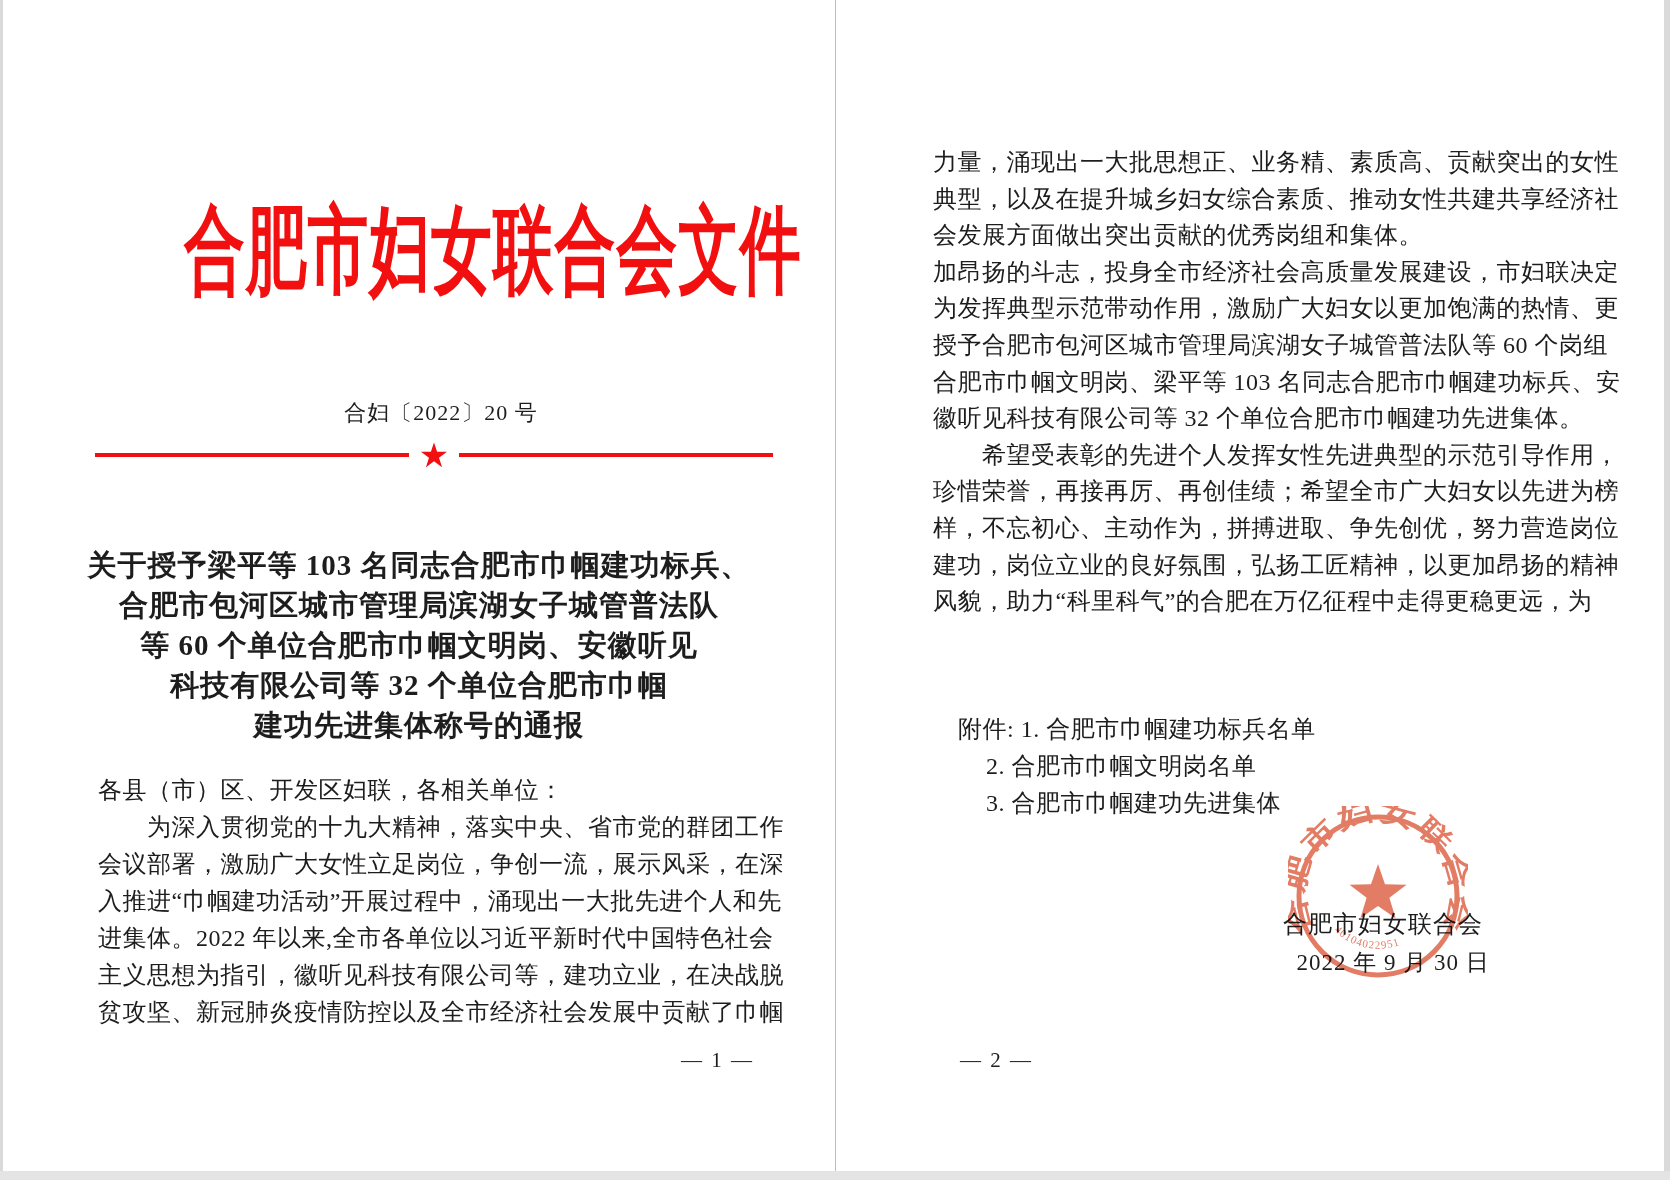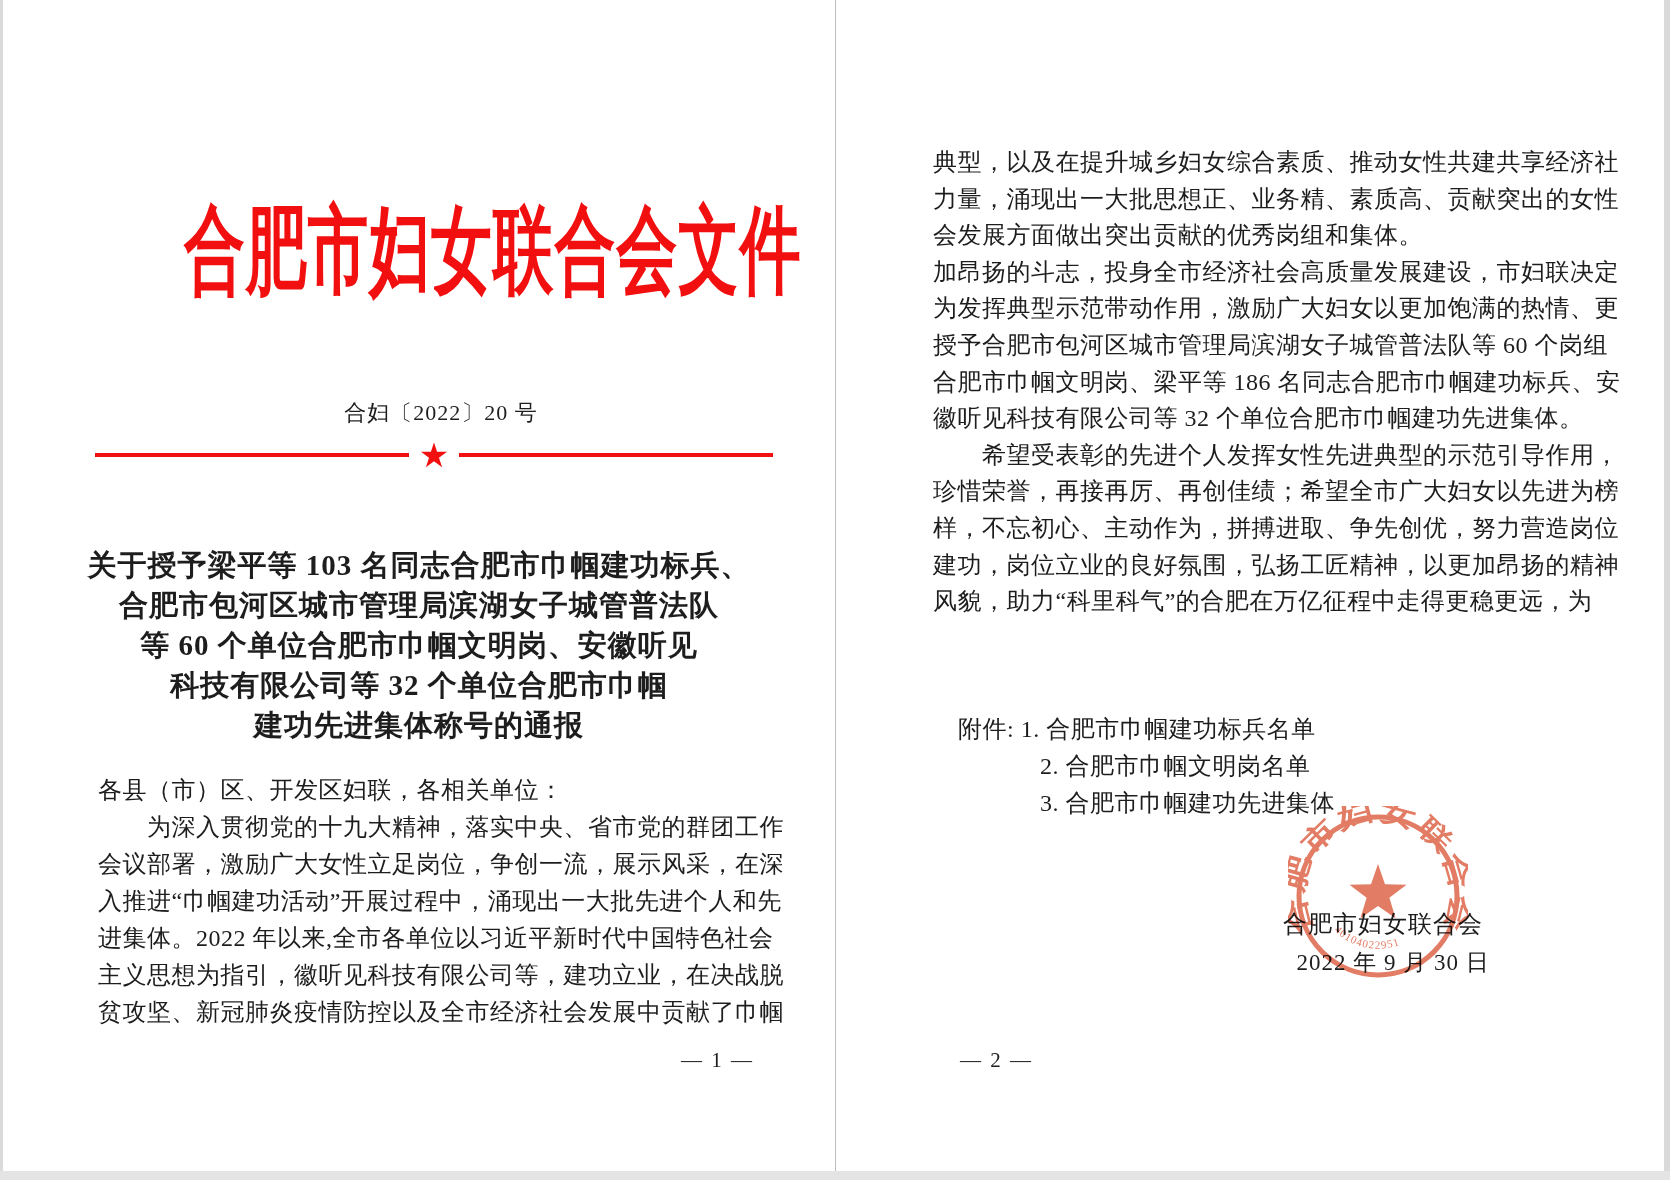--- a/index.html
+++ b/index.html
@@ -32,21 +32,21 @@
   .body-line{height:37px;line-height:37px;font-size:24px;letter-spacing:0.5px;white-space:nowrap;}
   .page-num{position:absolute;top:1048px;font-size:21px;letter-spacing:2px;}
   #page1 .page-num{right:125px;}
   #page2 .page-num{left:124px;}
 
   
   .body2-block{position:absolute;top:144px;left:97px;width:640px;}
   .p2-line{height:36.6px;line-height:36.6px;font-size:24px;letter-spacing:0.5px;white-space:nowrap;}
   .attachments{position:absolute;top:711px;left:122px;width:600px;font-size:24px;}
   .att-row{height:37px;line-height:37px;letter-spacing:0.5px;}
-  .att-indent{margin-left:82px;}
+  .att-indent{margin-left:28px;}
   .signature{position:absolute;top:908px;left:397px;width:300px;text-align:center;font-size:24px;letter-spacing:1px;}
   .sig-date{position:absolute;top:947px;left:407px;width:300px;text-align:center;font-size:23px;letter-spacing:1px;}
   .seal{position:absolute;top:806px;left:452px;width:180px;height:180px;opacity:0.82;mix-blend-mode:multiply;}
 </style>
 </head>
 <body>
 
 <div id="screen">
 
   <div class="page" id="page1">
@@ -82,27 +82,27 @@
           <div class="body-line">贫攻坚、新冠肺炎疫情防控以及全市经济社会发展中贡献了巾帼</div>
         </div>
     </div>
 
     <div class="page-num">— 1 —</div>
   </div>
 
   <div class="page" id="page2">
 
     <div class="body2-block">
+        <div class="p2-line">力量，涌现出一大批思想正、业务精、素质高、贡献突出的女性</div>
         <div class="p2-line">典型，以及在提升城乡妇女综合素质、推动女性共建共享经济社</div>
-        <div class="p2-line">力量，涌现出一大批思想正、业务精、素质高、贡献突出的女性</div>
         <div class="p2-line">会发展方面做出突出贡献的优秀岗组和集体。</div>
         <div class="p2-line">加昂扬的斗志，投身全市经济社会高质量发展建设，市妇联决定</div>
         <div class="p2-line">为发挥典型示范带动作用，激励广大妇女以更加饱满的热情、更</div>
         <div class="p2-line">授予合肥市包河区城市管理局滨湖女子城管普法队等 60 个岗组</div>
-        <div class="p2-line">合肥市巾帼文明岗、梁平等 186 名同志合肥市巾帼建功标兵、安</div>
+        <div class="p2-line">合肥市巾帼文明岗、梁平等 103 名同志合肥市巾帼建功标兵、安</div>
         <div class="p2-line">徽听见科技有限公司等 32 个单位合肥市巾帼建功先进集体。</div>
         <div class="p2-line">　　希望受表彰的先进个人发挥女性先进典型的示范引导作用，</div>
         <div class="p2-line">珍惜荣誉，再接再厉、再创佳绩；希望全市广大妇女以先进为榜</div>
         <div class="p2-line">样，不忘初心、主动作为，拼搏进取、争先创优，努力营造岗位</div>
         <div class="p2-line">建功，岗位立业的良好氛围，弘扬工匠精神，以更加昂扬的精神</div>
         <div class="p2-line">风貌，助力“科里科气”的合肥在万亿征程中走得更稳更远，为</div>
       </div>
 
     <div class="attachments">
       <div class="att-row">

